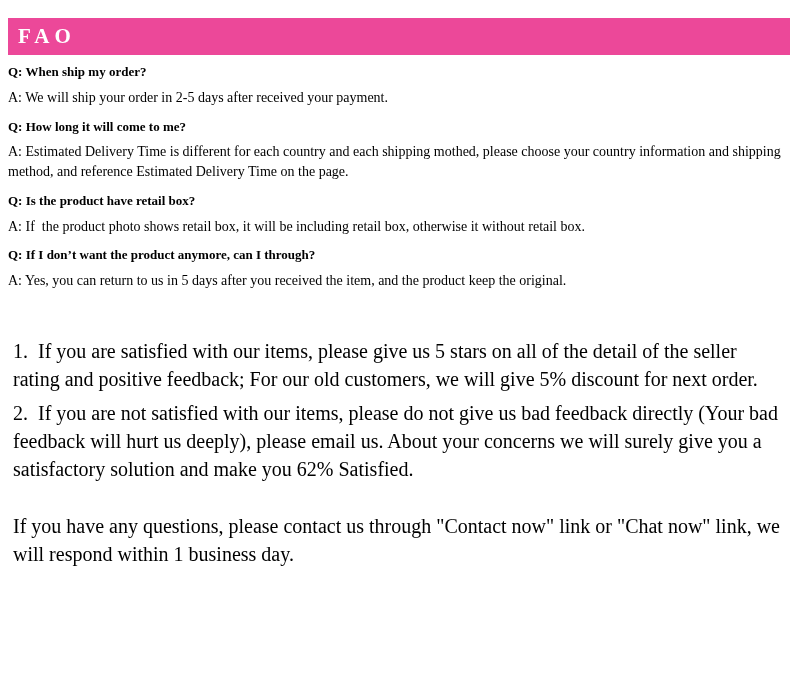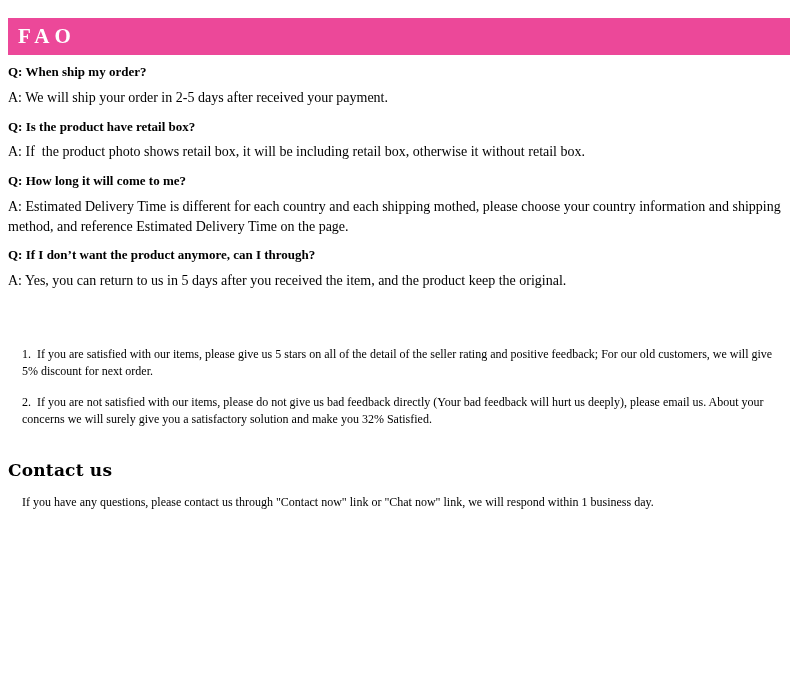--- a/index.html
+++ b/index.html
@@ -81,23 +81,23 @@
   .section-heading {
     font-family: "DejaVu Serif", "Liberation Serif", serif;
     font-weight: bold;
     font-size: 17px;
     line-height: 1.2;
     margin: 0 0 11px 0;
     letter-spacing: 0.2px;
   }
   .section-para {
     font-family: "Liberation Serif", "DejaVu Serif", serif;
-    font-size: 12px;
+    font-size: 20px;
     line-height: 1.42;
-    margin: 14px;
+    margin: 5px;
     white-space: pre-wrap;
   }
   .section-para + .section-para {
     margin-top: 0px;
   }
   .contact-spacer {
     height: 18px;
   }
 </style>
 </head>
@@ -110,45 +110,44 @@
   </div>
 
   <div class="content">
 
     <div class="qa-block">
       <p class="question">Q: When ship my order?</p>
       <p class="answer">A: We will ship your order in 2-5 days after received your payment.</p>
     </div>
 
     <div class="qa-block">
-      <p class="question">Q: Is the product have retail box?</p>
-      <p class="answer">A: If  the product photo shows retail box, it will be including retail box, otherwise it without retail box.</p>
+      <p class="question">Q: How long it will come to me?</p>
+      <p class="answer">A: Estimated Delivery Time is different for each country and each shipping mothed, please choose your country information and shipping method, and reference Estimated Delivery Time on the page.</p>
     </div>
 
     <div class="qa-block">
-      <p class="question">Q: How long it will come to me?</p>
-      <p class="answer">A: Estimated Delivery Time is different for each country and each shipping mothed, please choose your country information and shipping method, and reference Estimated Delivery Time on the page.</p>
+      <p class="question">Q: Is the product have retail box?</p>
+      <p class="answer">A: If  the product photo shows retail box, it will be including retail box, otherwise it without retail box.</p>
     </div>
 
     <div class="qa-block">
       <p class="question">Q: If I don’t want the product anymore, can I through?</p>
       <p class="answer">A: Yes, you can return to us in 5 days after you received the item, and the product keep the original.</p>
     </div>
 
     <div class="qa-block">
     </div>
 
     <div class="section-spacer-top"></div>
 
     <div class="section">
       <p class="section-para">1.  If you are satisfied with our items, please give us 5 stars on all of the detail of the seller rating and positive feedback; For our old customers, we will give 5% discount for next order.</p>
-      <p class="section-para">2.  If you are not satisfied with our items, please do not give us bad feedback directly (Your bad feedback will hurt us deeply), please email us. About your concerns we will surely give you a satisfactory solution and make you 32% Satisfied.</p>
+      <p class="section-para">2.  If you are not satisfied with our items, please do not give us bad feedback directly (Your bad feedback will hurt us deeply), please email us. About your concerns we will surely give you a satisfactory solution and make you 62% Satisfied.</p>
     </div>
 
     <div class="contact-spacer"></div>
 
     <div class="section">
-      <p class="section-heading">Contact us</p>
       <p class="section-para">If you have any questions, please contact us through "Contact now" link or "Chat now" link, we will respond within 1 business day.</p>
     </div>
 
   </div>
 </div>
 
 </body></html>

